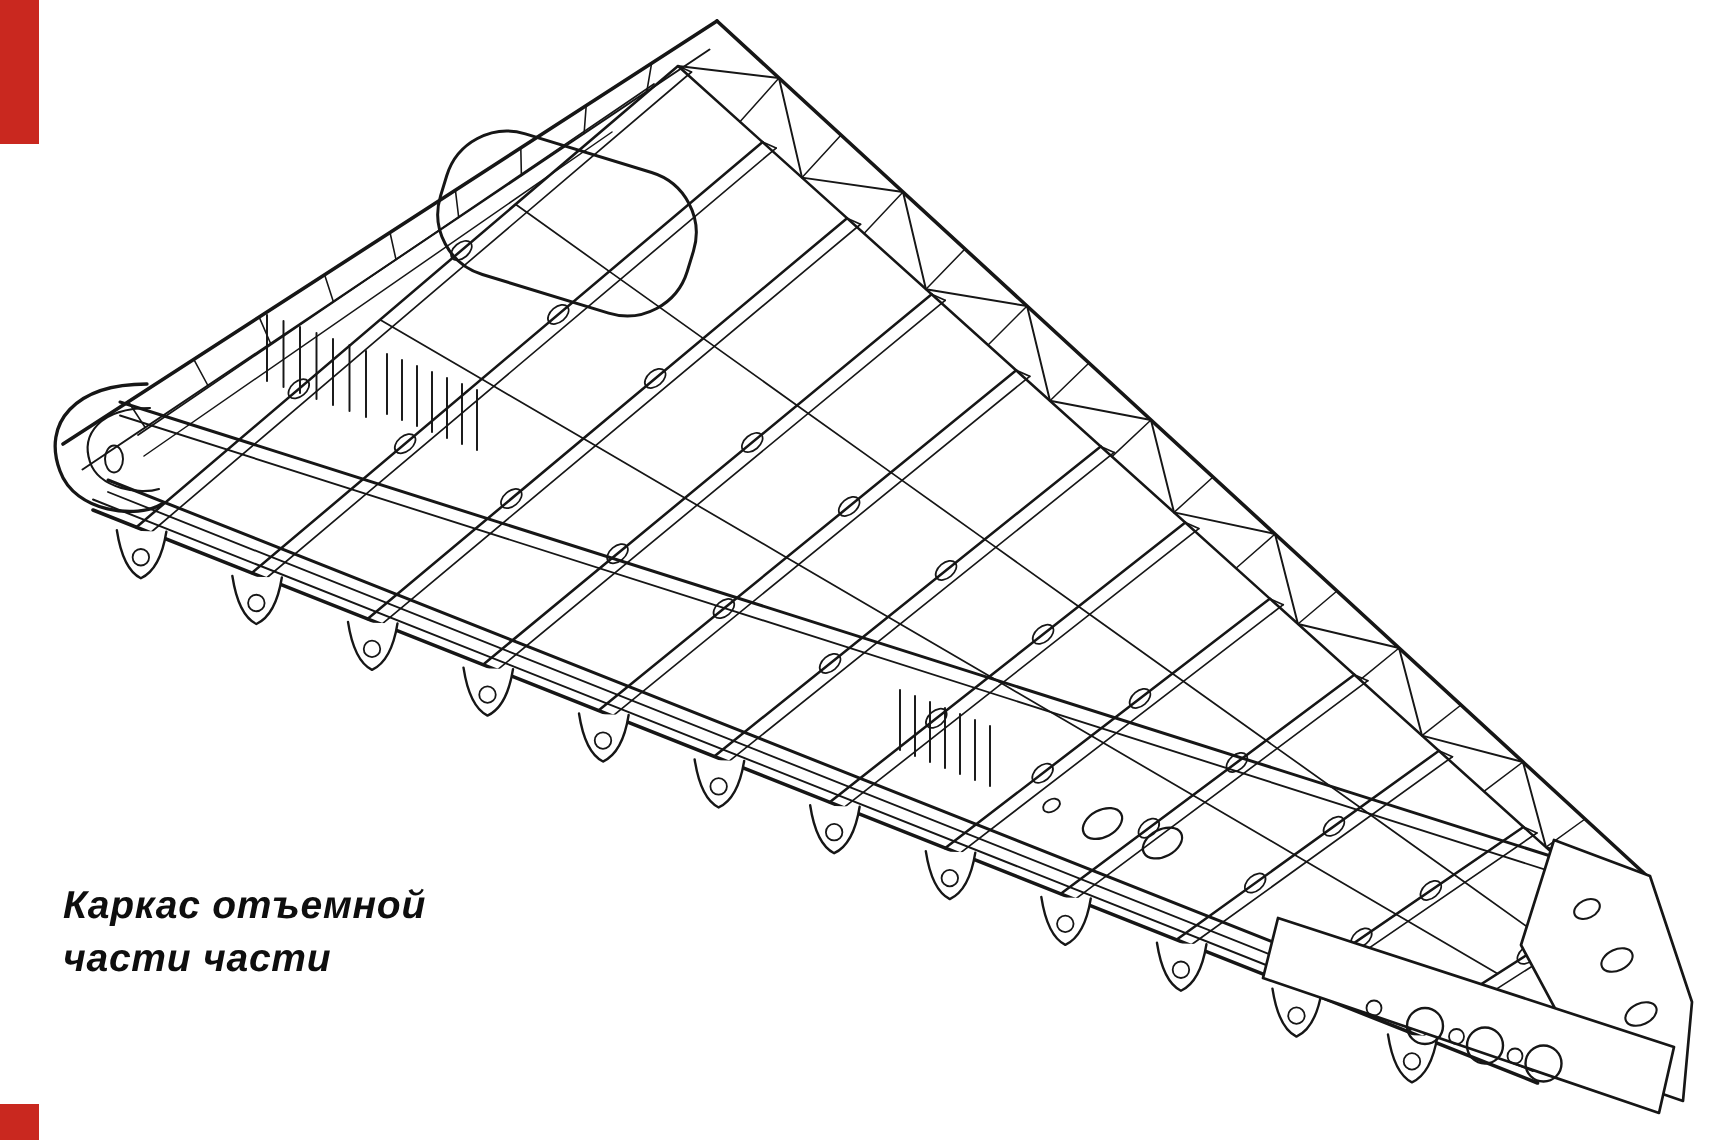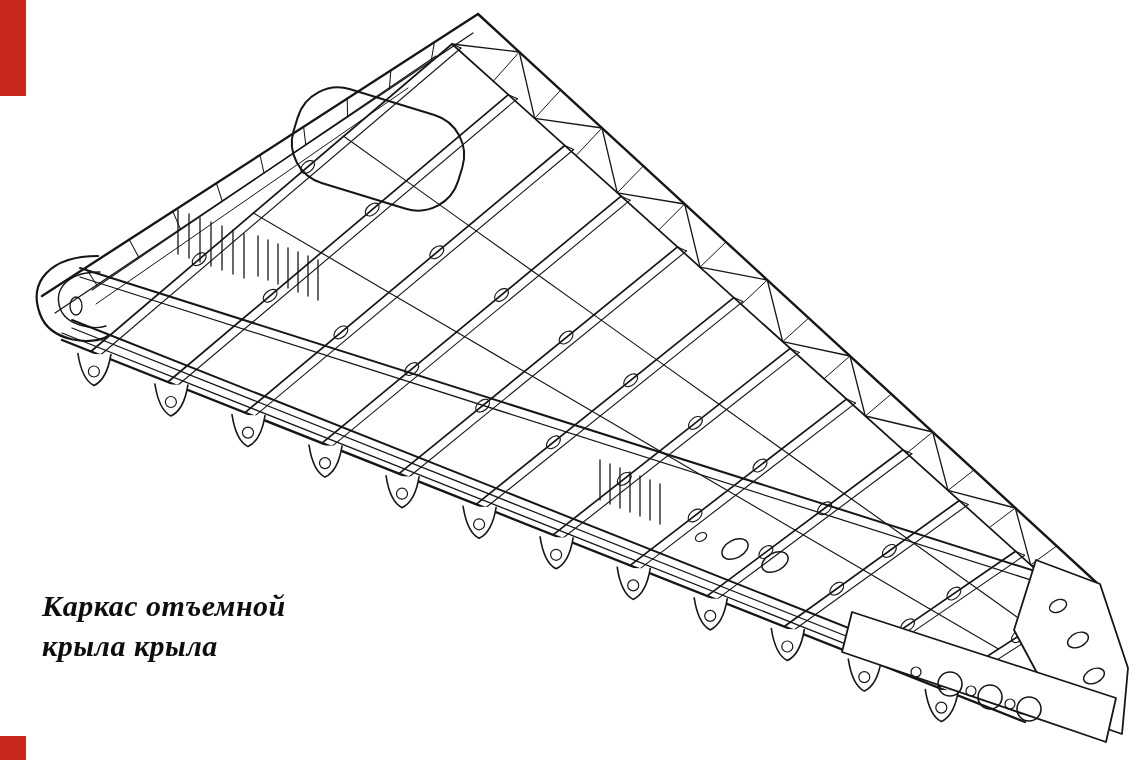--- a/index.html
+++ b/index.html
@@ -3,22 +3,22 @@
 <meta charset="utf-8">
 <style>
   html,body{margin:0;padding:0;background:#ffffff;}
   .page{
     position:relative;width:1140px;height:760px;background:#ffffff;
     overflow:hidden;font-family:"Liberation Sans",sans-serif;
   }
   .drawing-svg{position:absolute;left:0;top:0;width:1140px;height:760px;}
   .caption{
     position:absolute;left:42px;top:586px;
-    font-style:italic;font-weight:bold;font-size:30px;line-height:1.33;
-    color:#0e0e0e;letter-spacing:.5px;white-space:nowrap;font-family:Liberation Serif, serif;
+    font-style:italic;font-weight:bold;font-size:26px;line-height:1.33;
+    color:#0e0e0e;letter-spacing:.5px;white-space:nowrap;
   }
 </style>
 </head>
 <body>
 
 <div class="page">
 
   <svg id="wing-svg" class="drawing-svg" viewBox="0 0 1140 760" xmlns="http://www.w3.org/2000/svg">
     <rect x="0" y="0" width="26" height="96" fill="#c9281f"></rect>
     <rect x="0" y="736" width="26" height="24" fill="#c9281f"></rect>
@@ -219,16 +219,16 @@
       </g>
       <g fill="none" stroke="#161616" stroke-width="1.6" stroke-linecap="round" stroke-linejoin="round">
         <path d="M 98,256 C 50,256 28,282 40,314 C 50,342 92,346 108,336" stroke-width="2.2"></path>
         <path d="M 100,272 C 66,272 54,290 60,308 C 66,326 94,330 106,326" stroke-width="1.4"></path>
         <ellipse cx="76" cy="306" rx="6" ry="9" stroke-width="1.3"></ellipse>
       </g>
     </svg>
 
   <div class="caption">
     <div>Каркас отъемной</div>
-    <div>крыла крыла</div>
+    <div>части части</div>
   </div>
 
 </div>
 
 </body></html>

